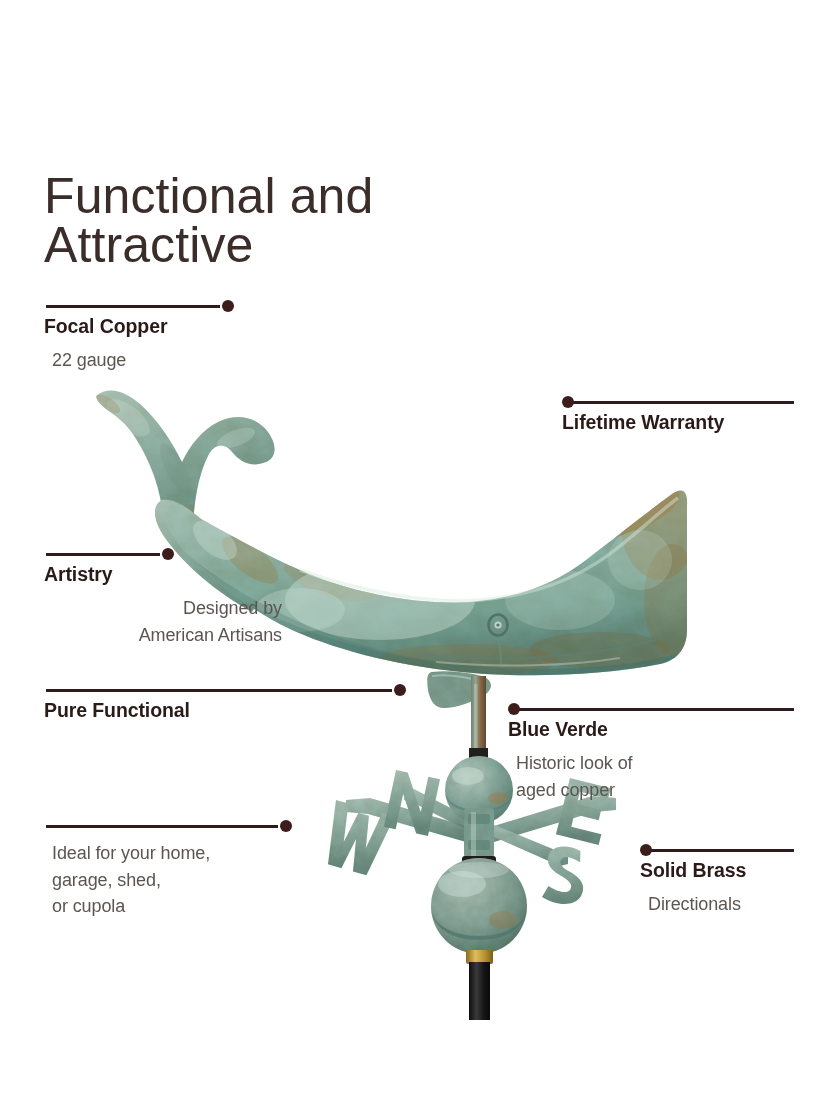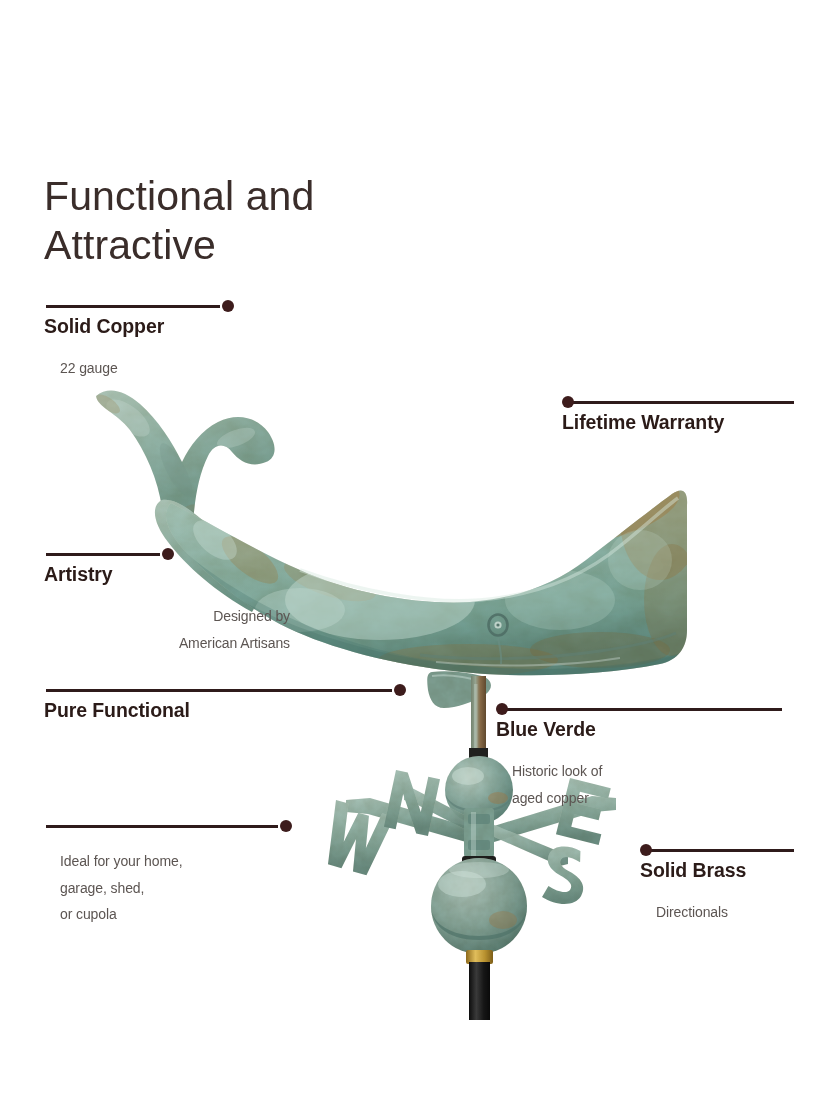--- a/index.html
+++ b/index.html
@@ -19,21 +19,21 @@
     background: #ffffff;
     overflow: hidden;
   }
 
   
   .page-title {
     position: absolute;
     left: 44px;
     top: 172px;
     width: 420px;
-    font-size: 41px;
+    font-size: 50px;
     line-height: 49px;
     font-weight: 300;
     letter-spacing: 0.1px;
     color: #3a2d2a;
     white-space: pre-line;
   }
 
   
   .callout {
     position: absolute;
@@ -58,22 +58,22 @@
   }
   .callout h3 {
     margin: 1px 0 0 0;
     font-size: 19.5px;
     line-height: 26px;
     font-weight: bold;
     color: #2b1b18;
     letter-spacing: -0.1px;
   }
   .callout p {
-    margin: 16px;
-    font-size: 14px;
+    margin: 8px;
+    font-size: 18px;
     line-height: 26.5px;
     font-weight: 300;
     color: #5c5552;
     white-space: pre-line;
     letter-spacing: -0.1px;
   }
   .callout.left { text-align: left; }
   .callout.right { text-align: left; }
 
   
@@ -355,21 +355,21 @@
   </svg>
 
   <div class="page-title">Functional and
 Attractive</div>
 
   <div class="callout left" style="left:44px; top:300px; width:190px;">
     <div class="rule-wrap">
       <span class="rule"></span>
       <span class="dot"></span>
     </div>
-    <h3>Solid Copper</h3>
+    <h3>Focal Copper</h3>
     <p>22 gauge</p>
   </div>
 
   <div class="callout right" style="left:562px; top:396px; width:234px;">
     <div class="rule-wrap">
       <span class="rule"></span>
       <span class="dot"></span>
     </div>
     <h3>Lifetime Warranty</h3>
   </div>
@@ -385,21 +385,21 @@
   </div>
 
   <div class="callout left" style="left:44px; top:684px; width:362px;">
     <div class="rule-wrap">
       <span class="rule"></span>
       <span class="dot"></span>
     </div>
     <h3>Pure Functional</h3>
   </div>
 
-  <div class="callout right" style="left:496px; top:703px; width:288px;">
+  <div class="callout right" style="left:508px; top:703px; width:288px;">
     <div class="rule-wrap">
       <span class="rule"></span>
       <span class="dot"></span>
     </div>
     <h3>Blue Verde</h3>
     <p>Historic look of
 aged copper</p>
   </div>
 
   <div class="callout left" style="left:44px; top:820px; width:248px;">

